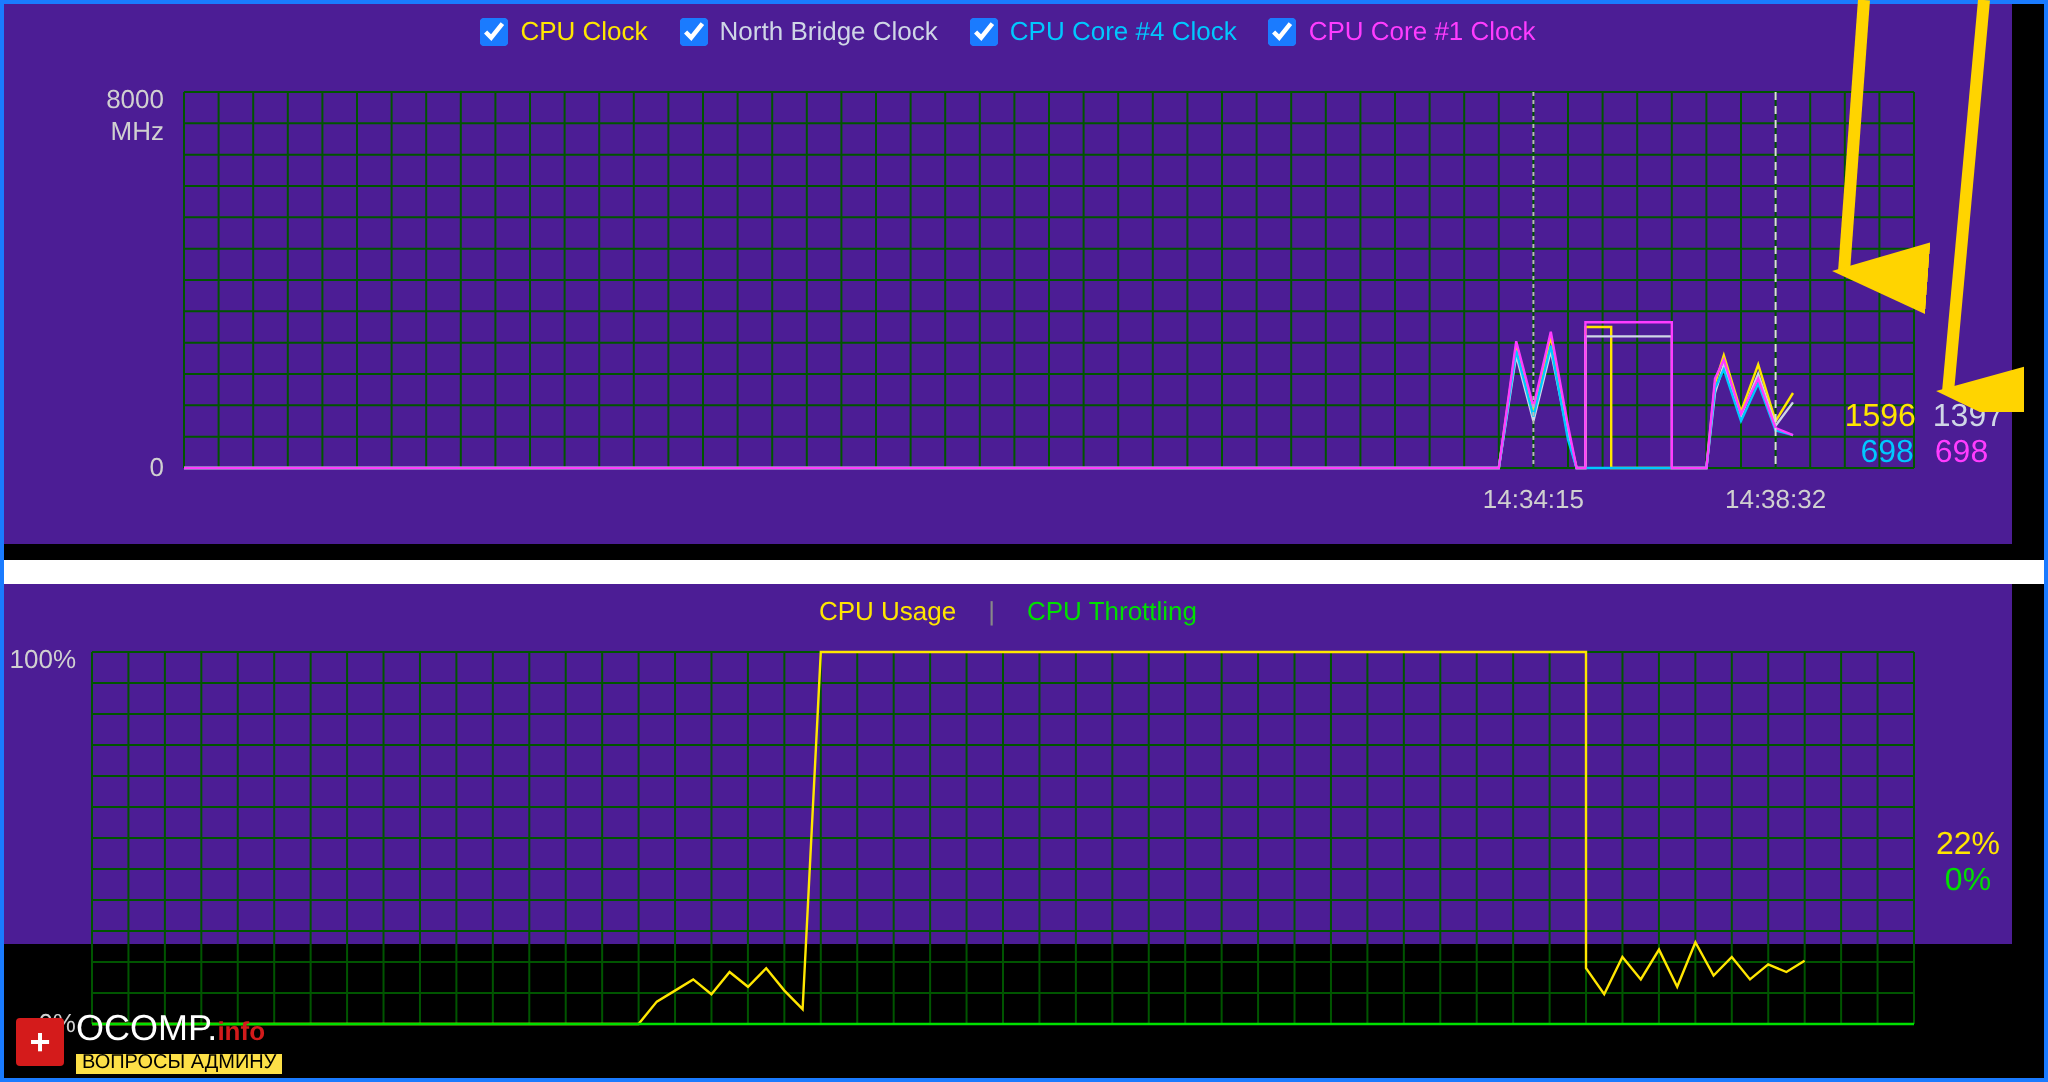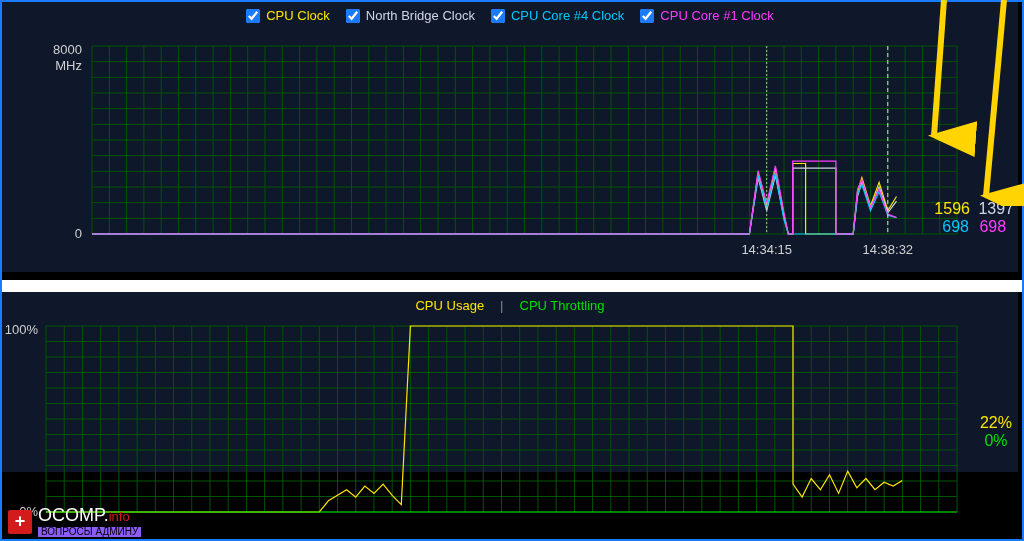--- a/index.html
+++ b/index.html
@@ -1,35 +1,35 @@
 <!DOCTYPE html>
 <html><head>
 <meta charset="utf-8">
 <style>
 html,body{margin:0;padding:0;background:#fff;font-family:"Segoe UI",Arial,sans-serif;font-size:13px;color:#fff;width:1024px;height:541px;overflow:hidden}
 .outer{position:absolute;top:0;left:0;width:1020px;height:537px;border:2px solid #1a7bff;background:#000}
-.panel{position:absolute;left:0;right:4px;background:#0f172a}
+.panel{position:absolute;left:0;right:16px;background:#4c1d95}
 .legend{display:flex;justify-content:center;align-items:center;gap:16px;padding:6px 0 4px}
 .ck{display:flex;align-items:center;gap:6px}
 .ck input{accent-color:#1a7bff;width:14px;height:14px;margin:0}
 .ck span{font-size:13px}
 .chartwrap{position:absolute}
 svg{display:block}
 .grid line{stroke:#005500;stroke-width:1}
 .axis-tick{fill:#d0d0d0;font-size:13px}
 .ylab{text-anchor:end}
 .divider{position:absolute;left:0;right:0;height:12px;background:#fff}
 .arrow{stroke:#ffd400;stroke-width:6;fill:none}
 .ahead{fill:#ffd400}
 .watermark{position:absolute;left:6px;bottom:2px;display:flex;align-items:center;gap:6px}
 .wm-badge{width:24px;height:24px;background:#d41b1b;border-radius:2px;display:flex;align-items:center;justify-content:center;color:#fff;font-weight:700;font-size:18px}
 .wm-t{line-height:1}
 .wm-main{font-weight:400;font-size:18px;color:#fff}
-.wm-info{color:#d41b1b;font-weight:400}
-.wm-sub{background:#8b5cf6;color:#000;font-size:10px;padding:0 3px;display:inline-block;margin-top:1px}
+.wm-info{color:#d41b1b;font-weight:700}
+.wm-sub{background:#fde047;color:#000;font-size:10px;padding:0 3px;display:inline-block;margin-top:1px}
 .readout{position:absolute;font-size:16px;text-align:center}
 </style>
 </head>
 <body>
 <div class="outer">
 <div class="panel" id="panelTop" style="top:0;height:270px">
   <div class="legend">
     <label class="ck">
           <input type="checkbox" checked="" style="">
           <span style="color:#ffe600">CPU Clock</span>

